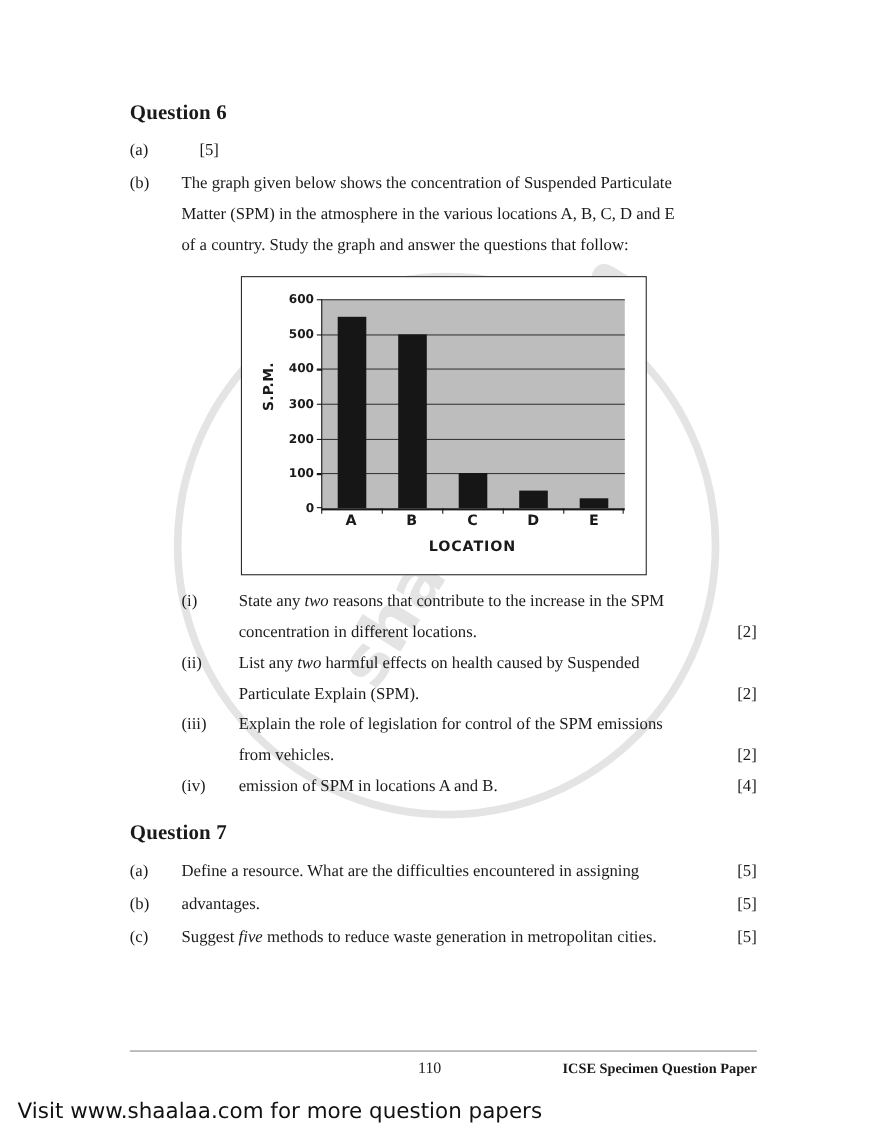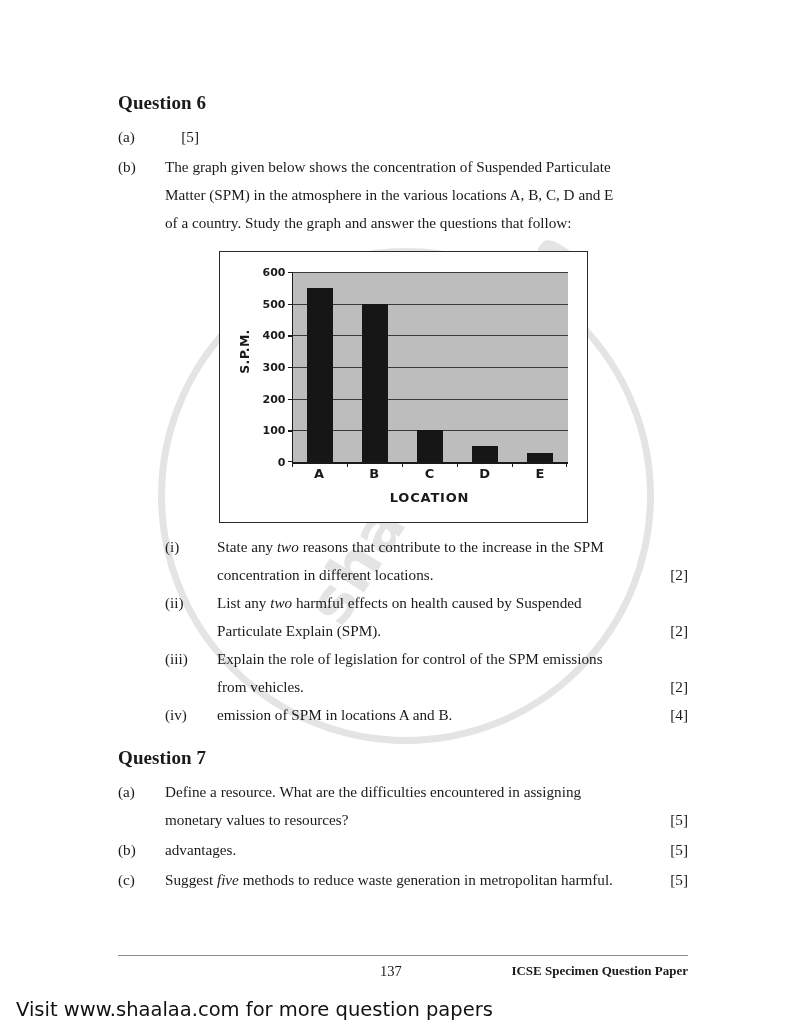--- a/index.html
+++ b/index.html
@@ -421,44 +421,43 @@
       </div>
 
     </div>
 
     <div class="q-heading second">Question 7</div>
 
     <div class="row">
       <div class="lbl">(a)</div>
       <div class="body-col">
         <div><span>Define a resource.   What are the difficulties encountered in assigning</span><em></em><span></span></div>
-        <div class="lastline">monetary values to resources?</div>
       </div>
       <div class="marks drop1">[5]</div>
     </div>
 
     <div class="row">
       <div class="lbl">(b)</div>
       <div class="body-col">
         <div class="lastline">advantages.</div>
       </div>
       <div class="marks drop1">[5]</div>
     </div>
 
     <div class="row">
       <div class="lbl">(c)</div>
-      <div class="body-col lastline"><span>Suggest </span><em>five</em><span> methods to reduce waste generation in metropolitan harmful.</span></div>
+      <div class="body-col lastline"><span>Suggest </span><em>five</em><span> methods to reduce waste generation in metropolitan cities.</span></div>
       <div class="marks">[5]</div>
     </div>
 
   </div>
 
   <div class="footer">
     <div class="footer-rule"></div>
     <div class="footer-line">
-      <div class="page-num">137</div>
+      <div class="page-num">110</div>
       <div class="footer-right">ICSE Specimen Question Paper</div>
     </div>
   </div>
 
   <div class="promo">Visit www.shaalaa.com for more question papers</div>
 
 </div>
 
 </body></html>

